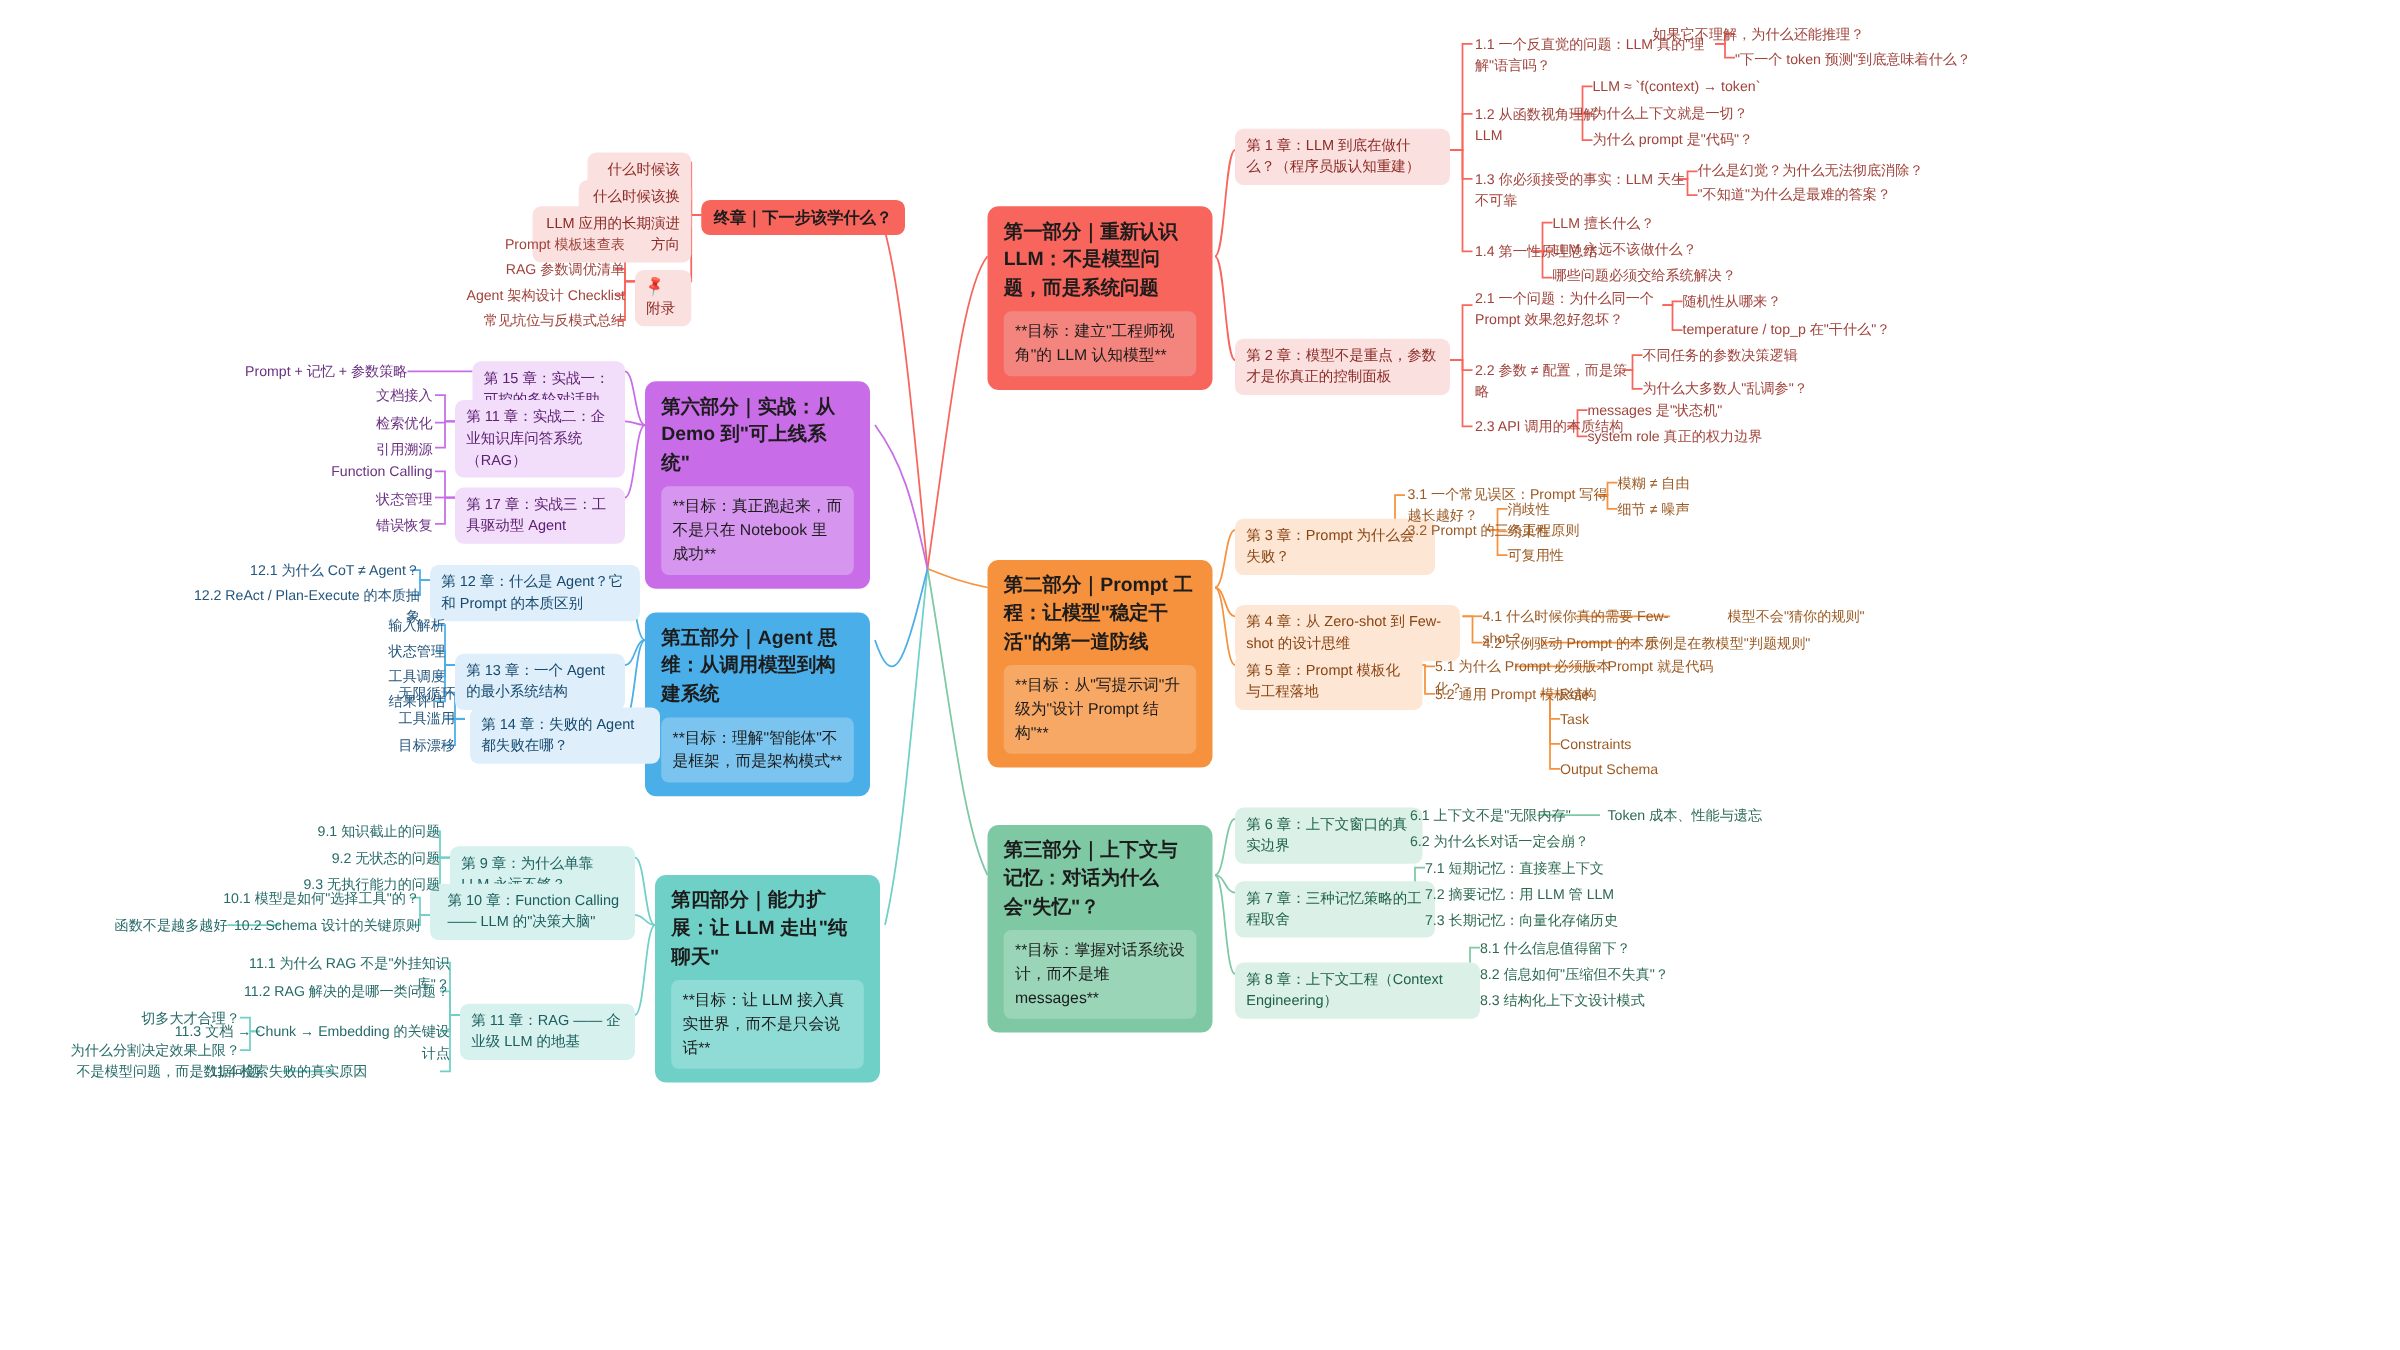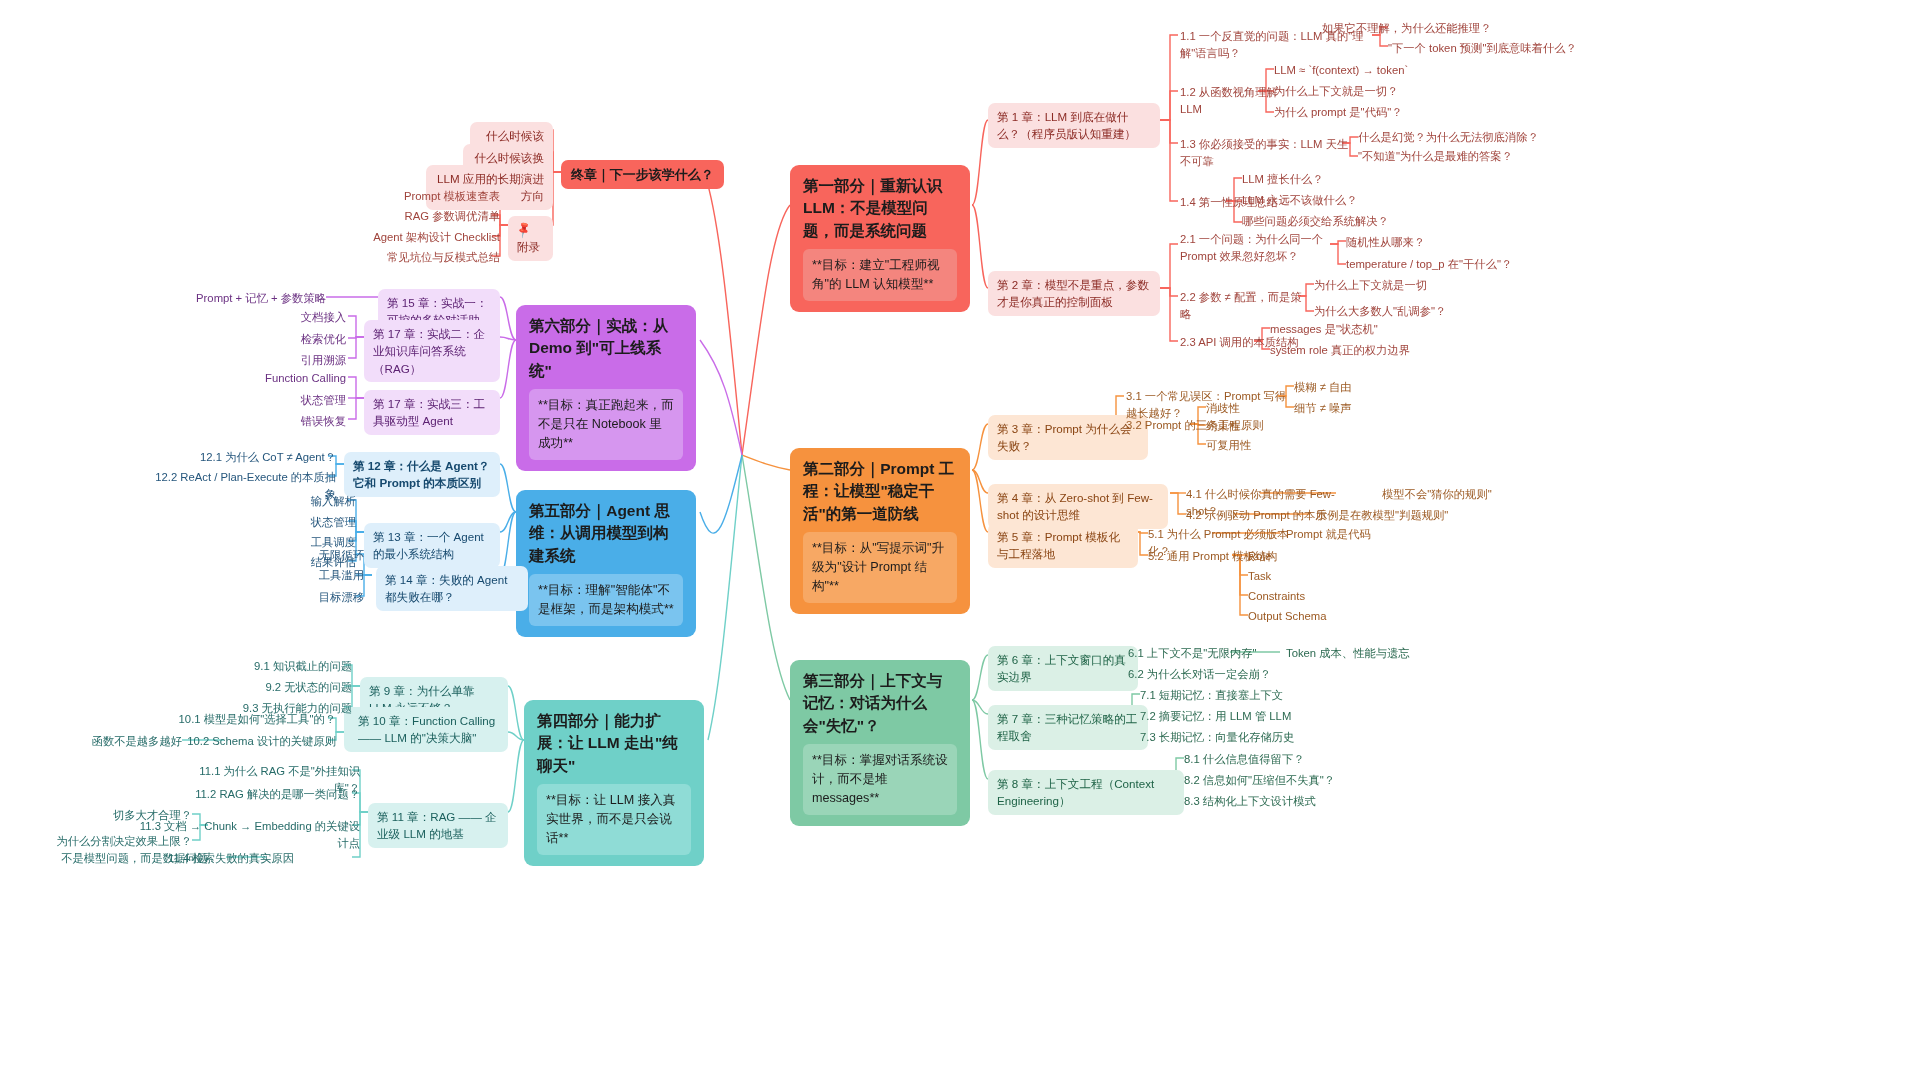--- a/index.html
+++ b/index.html
@@ -235,21 +235,21 @@
   <div class="node leaf l-red" style="left:1180px;top:194px;width:100px;">1.4 第一性原理总结</div>
   <div class="node leaf l-red" style="left:1242px;top:171px;width:160px;">LLM 擅长什么？</div>
   <div class="node leaf l-red" style="left:1242px;top:192px;width:160px;">LLM 永远不该做什么？</div>
   <div class="node leaf l-red" style="left:1242px;top:213px;width:180px;">哪些问题必须交给系统解决？</div>
 
   <div class="node leaf l-red" style="left:1180px;top:231px;width:172px;">2.1 一个问题：为什么同一个 Prompt 效果忽好忽坏？</div>
   <div class="node leaf l-red" style="left:1346px;top:234px;width:150px;">随机性从哪来？</div>
   <div class="node leaf l-red" style="left:1346px;top:256px;width:200px;">temperature / top_p 在"干什么"？</div>
 
   <div class="node leaf l-red" style="left:1180px;top:289px;width:130px;">2.2 参数 ≠ 配置，而是策略</div>
-  <div class="node leaf l-red" style="left:1314px;top:277px;width:180px;">为什么上下文就是一切</div>
+  <div class="node leaf l-red" style="left:1314px;top:277px;width:180px;">不同任务的参数决策逻辑</div>
   <div class="node leaf l-red" style="left:1314px;top:303px;width:180px;">为什么大多数人"乱调参"？</div>
 
   <div class="node leaf l-red" style="left:1180px;top:334px;width:120px;">2.3 API 调用的本质结构</div>
   <div class="node leaf l-red" style="left:1270px;top:321px;width:180px;">messages 是"状态机"</div>
   <div class="node leaf l-red" style="left:1270px;top:342px;width:200px;">system role 真正的权力边界</div>
 
   <div class="node part p2" style="left:790px;top:448px;">
     <div class="ptitle">第二部分｜Prompt 工程：让模型"稳定干活"的第一道防线</div>
     <div class="pgoal">**目标：从"写提示词"升级为"设计 Prompt 结构"**</div>
   </div>
@@ -324,21 +324,21 @@
   <div class="node leaf l-teal ta-r" style="left:40px;top:807px;width:152px;">切多大才合理？</div>
   <div class="node leaf l-teal ta-r" style="left:28px;top:833px;width:164px;">为什么分割决定效果上限？</div>
   <div class="node leaf l-teal ta-r" style="left:118px;top:850px;width:148px;margin-left:28px;">11.4 检索失败的真实原因</div>
   <div class="node leaf l-teal ta-r" style="left:18px;top:850px;width:190px;">不是模型问题，而是数据问题</div>
 
   <div class="node part p5" style="left:516px;top:490px;">
     <div class="ptitle">第五部分｜Agent 思维：从调用模型到构建系统</div>
     <div class="pgoal">**目标：理解"智能体"不是框架，而是架构模式**</div>
   </div>
 
-  <div class="node chap c-blue" style="left:344px;top:452px;width:156px;font-weight:bold;">第 12 章：什么是 Agent？它和 Prompt 的本质区别</div>
+  <div class="node chap c-blue" style="left:344px;top:452px;width:168px;">第 12 章：什么是 Agent？它和 Prompt 的本质区别</div>
   <div class="node chap c-blue" style="left:364px;top:523px;width:136px;">第 13 章：一个 Agent 的最小系统结构</div>
   <div class="node chap c-blue" style="left:376px;top:566px;width:152px;">第 14 章：失败的 Agent 都失败在哪？</div>
 
   <div class="node leaf l-blue ta-r" style="left:176px;top:449px;width:160px;">12.1 为什么 CoT ≠ Agent？</div>
   <div class="node leaf l-blue ta-r" style="left:146px;top:469px;width:190px;">12.2 ReAct / Plan-Execute 的本质抽象</div>
 
   <div class="node leaf l-blue ta-r" style="left:256px;top:493px;width:100px;">输入解析</div>
   <div class="node leaf l-blue ta-r" style="left:256px;top:514px;width:100px;">状态管理</div>
   <div class="node leaf l-blue ta-r" style="left:256px;top:534px;width:100px;">工具调度</div>
   <div class="node leaf l-blue ta-r" style="left:256px;top:554px;width:100px;">结果评估</div>
@@ -346,21 +346,21 @@
   <div class="node leaf l-blue ta-r" style="left:264px;top:547px;width:100px;">无限循环</div>
   <div class="node leaf l-blue ta-r" style="left:264px;top:568px;width:100px;font-family:Liberation Mono, monospace;">工具滥用</div>
   <div class="node leaf l-blue ta-r" style="left:264px;top:589px;width:100px;">目标漂移</div>
 
   <div class="node part p6" style="left:516px;top:305px;">
     <div class="ptitle">第六部分｜实战：从 Demo 到"可上线系统"</div>
     <div class="pgoal">**目标：真正跑起来，而不是只在 Notebook 里成功**</div>
   </div>
 
   <div class="node chap c-purple" style="left:378px;top:289px;width:122px;">第 15 章：实战一：可控的多轮对话助手</div>
-  <div class="node chap c-purple" style="left:364px;top:320px;width:136px;">第 17 章：实战二：企业知识库问答系统（RAG）</div>
+  <div class="node chap c-purple" style="left:364px;top:320px;width:136px;">第 11 章：实战二：企业知识库问答系统（RAG）</div>
   <div class="node chap c-purple" style="left:364px;top:390px;width:136px;">第 17 章：实战三：工具驱动型 Agent</div>
 
   <div class="node leaf l-purple ta-r" style="left:166px;top:290px;width:160px;">Prompt + 记忆 + 参数策略</div>
 
   <div class="node leaf l-purple ta-r" style="left:236px;top:309px;width:110px;">文档接入</div>
   <div class="node leaf l-purple ta-r" style="left:236px;top:331px;width:110px;">检索优化</div>
   <div class="node leaf l-purple ta-r" style="left:236px;top:352px;width:110px;">引用溯源</div>
 
   <div class="node leaf l-purple ta-r" style="left:226px;top:370px;width:120px;">Function Calling</div>
   <div class="node leaf l-purple ta-r" style="left:236px;top:392px;width:110px;">状态管理</div>

